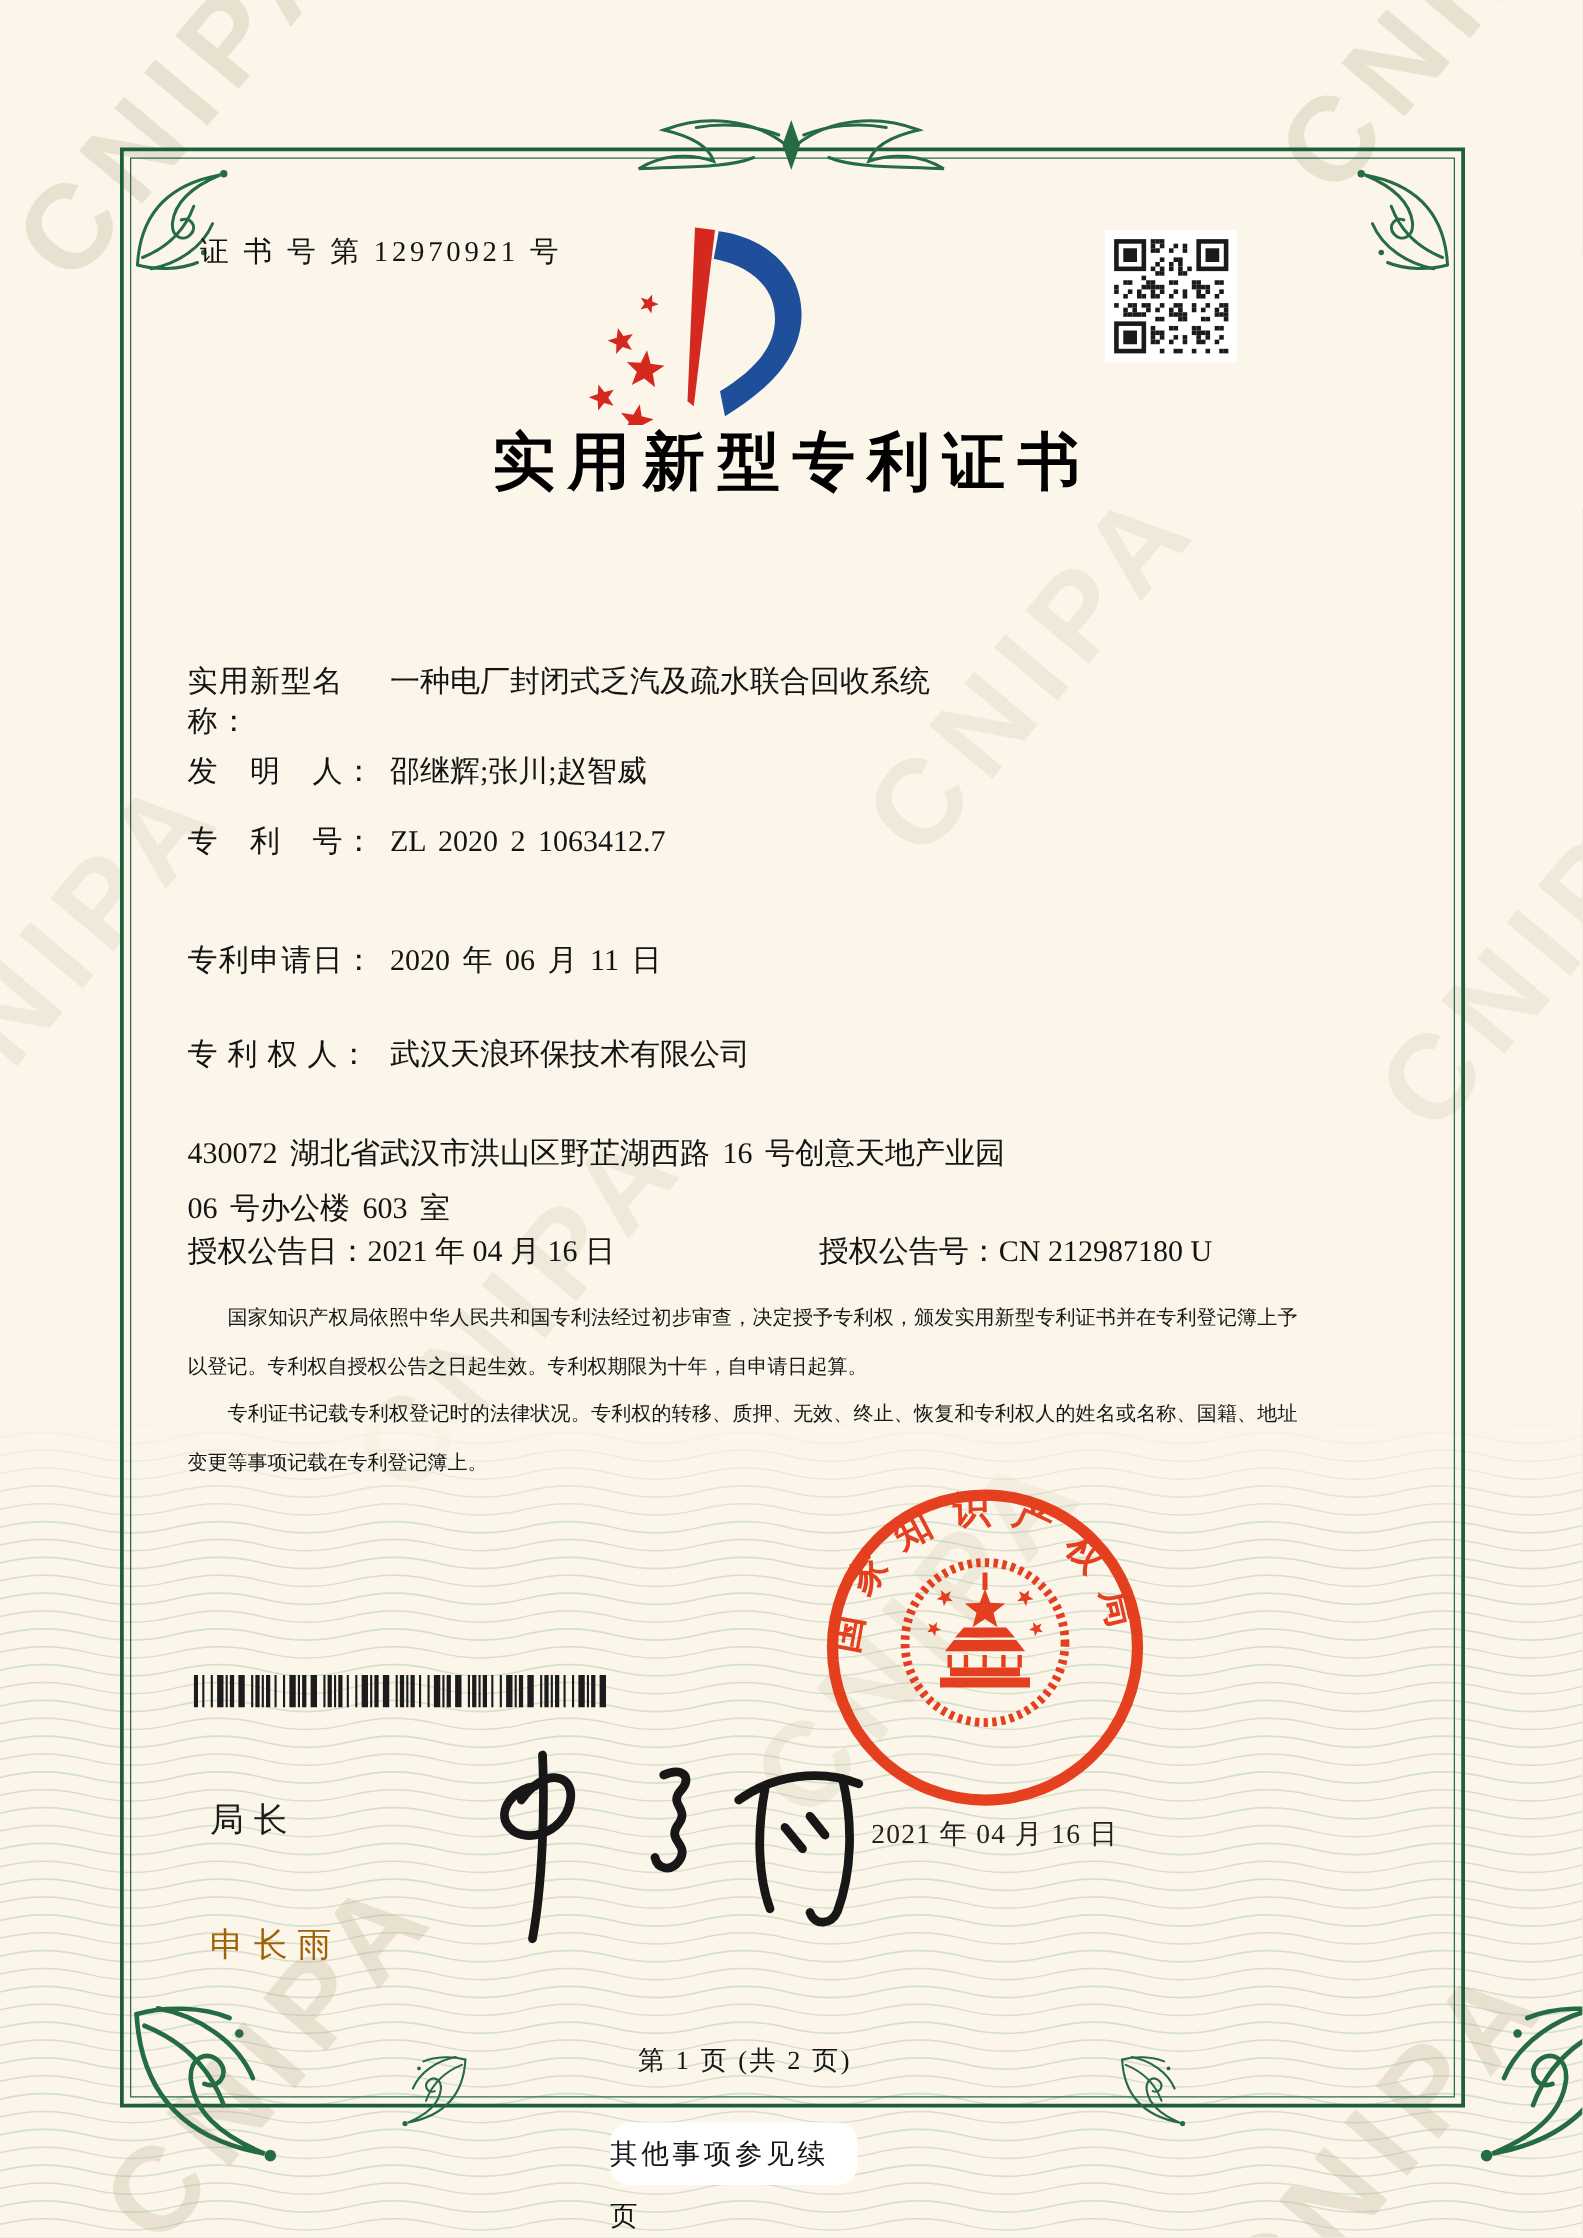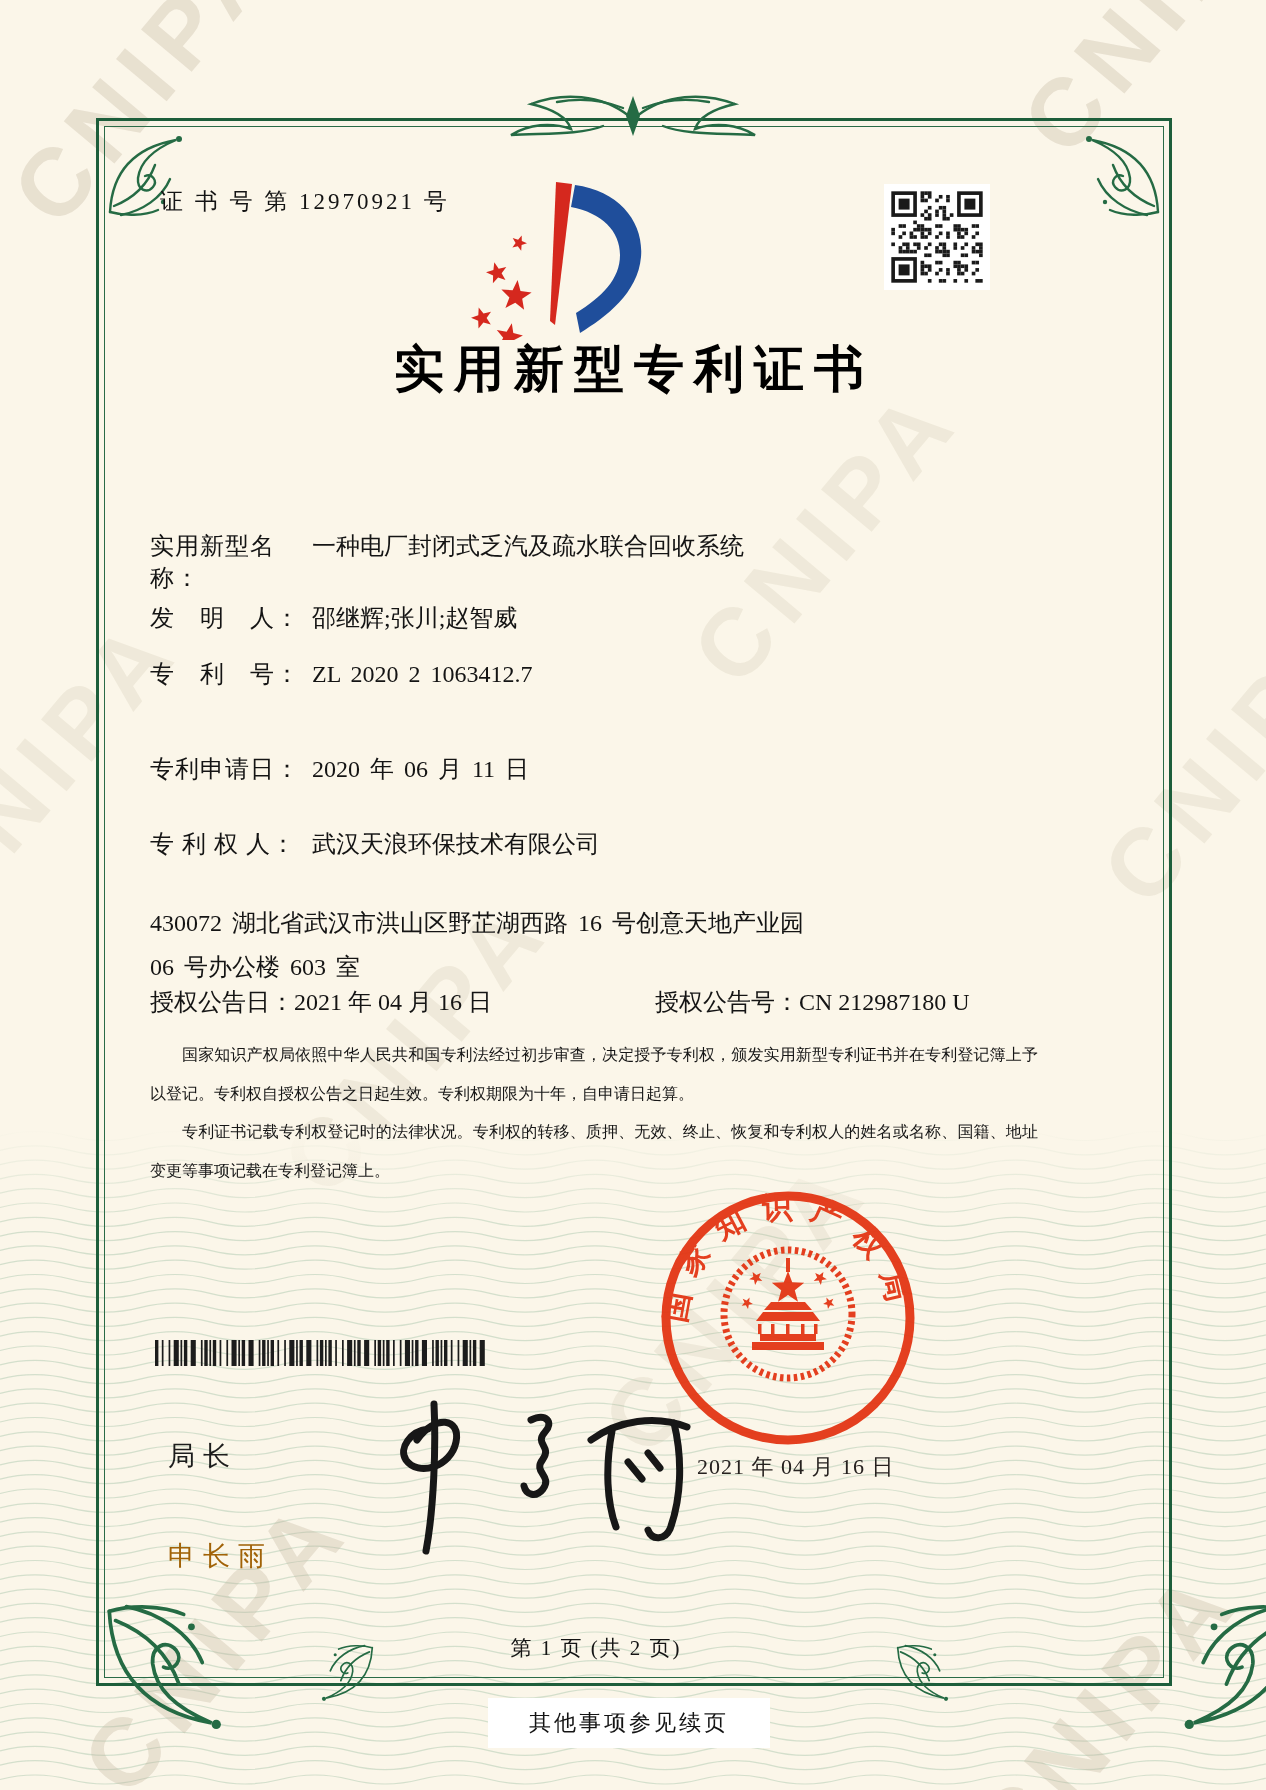--- a/index.html
+++ b/index.html
@@ -39,22 +39,22 @@
   #body-text{left:150px; top:1036px; width:888px; font-size:16px; line-height:38.5px;
     text-align:justify; color:#161616;}
   #body-text p{margin:0; text-indent:2em;}
   #barcode{left:155px; top:1340px;}
   #signer-title{left:168px; top:1438px; font-size:27px; letter-spacing:8px;
     font-family:"Liberation Sans","DejaVu Sans",sans-serif; color:#1c1c1c;}
   #signer-name{left:168px; top:1502px; font-size:27px; letter-spacing:8px;
     font-family:"Liberation Sans","DejaVu Sans",sans-serif; color:#a16207;margin-top:36px;}
   #seal-date{left:697px; top:1452px; font-size:22px; letter-spacing:1px; color:#26211f; z-index:6;}
   #page-no{left:96px; top:1634px; width:1000px; text-align:center; font-size:21px; letter-spacing:2px;}
-  #cont-note{left:488px; top:1698px; width:282px; height:50px; line-height:50px;
-    background:#ffffff; text-align:center; font-size:22px; letter-spacing:3px; z-index:7;}
+  #cont-note{left:488px; top:1698px; width:198px; height:50px; line-height:50px;
+    background:#ffffff; text-align:left; font-size:22px; letter-spacing:3px; z-index:7;border-radius:16px;}
   #wave-fade{left:0; top:1128px; width:1266px; height:100px;
     background:linear-gradient(#fbf6e9, rgba(251,246,233,0)); z-index:1; pointer-events:none;}
   #waves{z-index:0;}
   #seal-svg{z-index:5;}
   #signature-svg{z-index:4;}
   .z2{z-index:2;} .z3{z-index:3;}
 </style>
 </head>
 <body>
 

